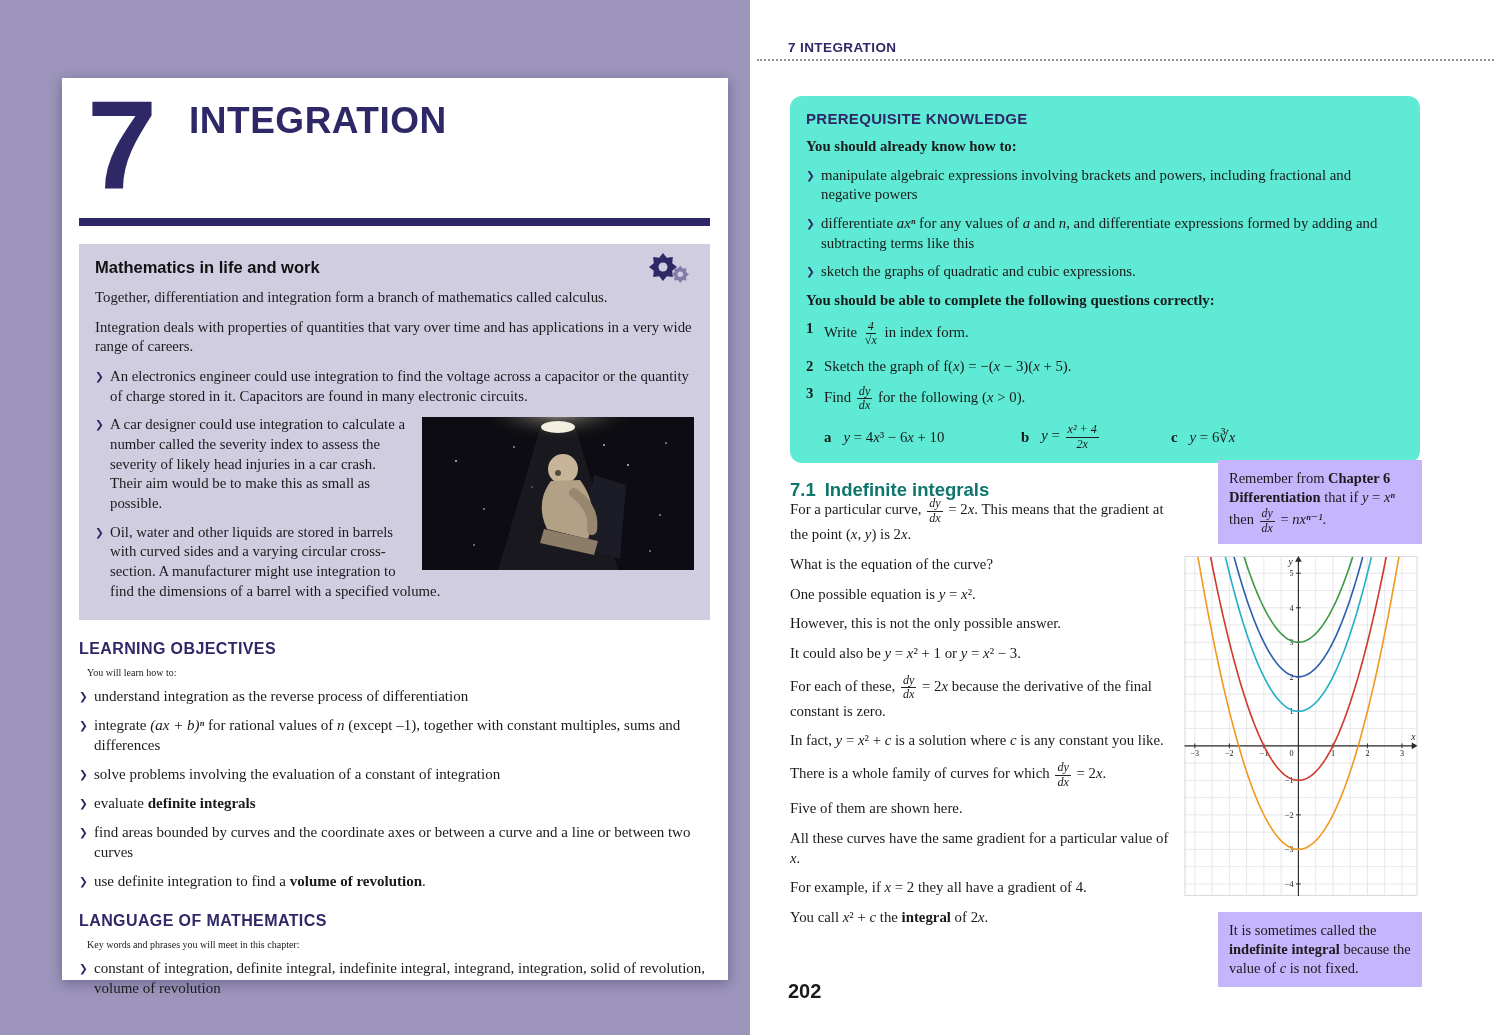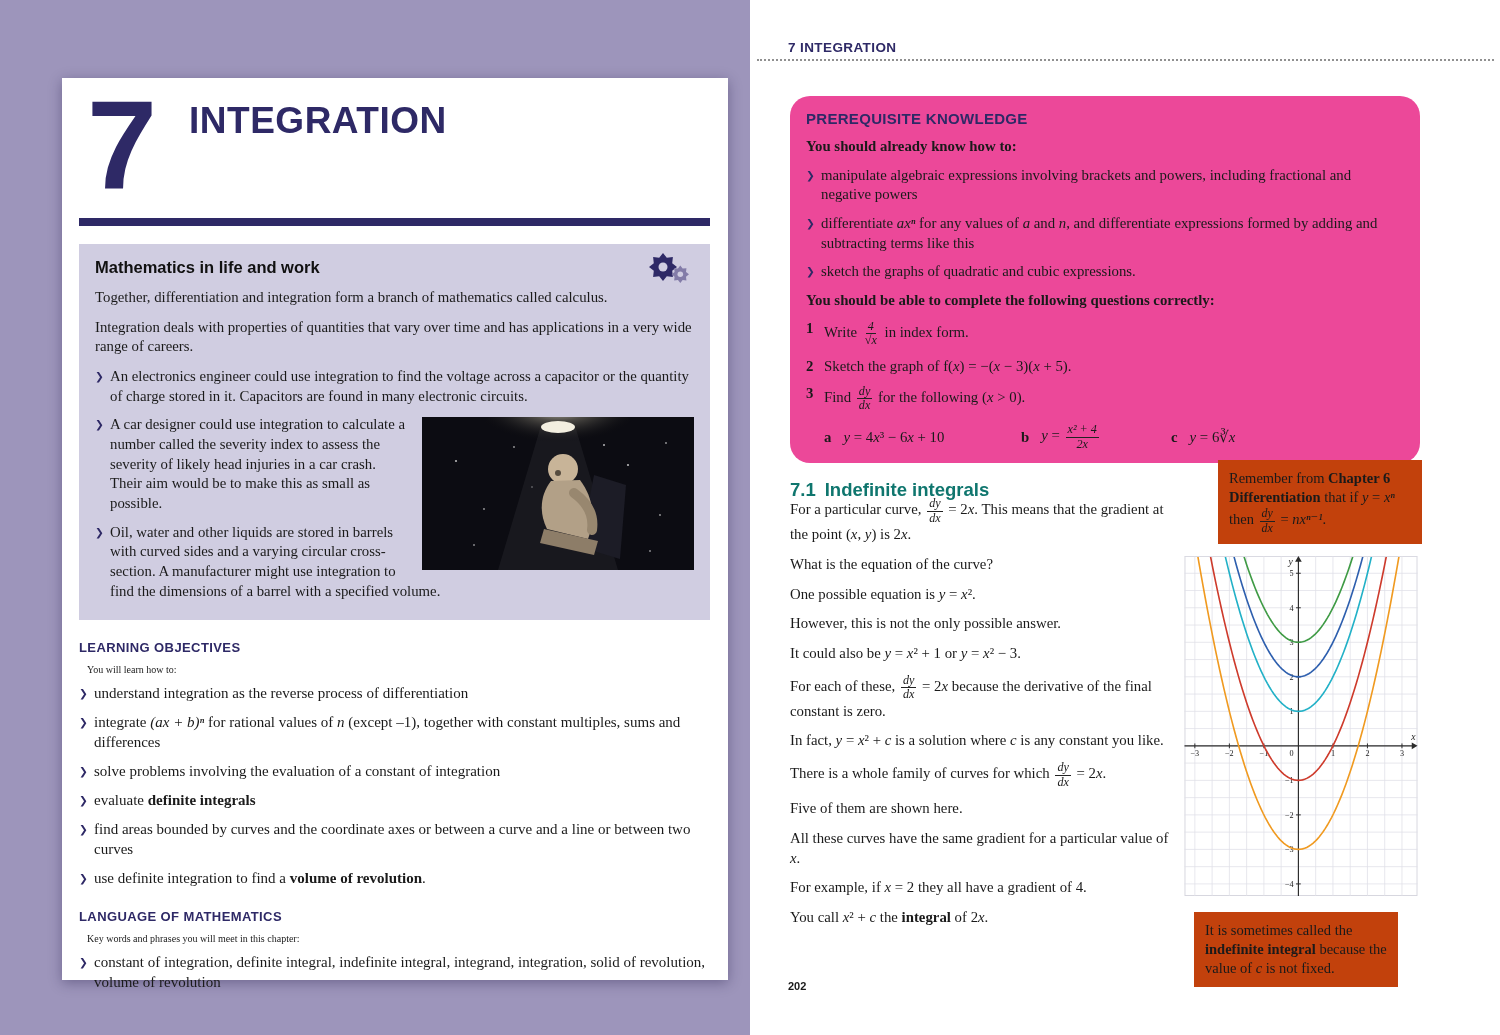--- a/index.html
+++ b/index.html
@@ -25,60 +25,60 @@
   .life-title{font-family:"Liberation Sans",sans-serif;font-weight:bold;font-size:16.5px;margin:2px 0 11px;color:#111}
   .gears{position:absolute;top:8px;right:10px}
   .life-box p.body{font-size:14.8px;line-height:1.33;margin:0 0 10px}
 
   .bullet{font-size:14.8px;line-height:1.33;margin:0 0 9px;padding-left:15px}
   .chev{display:inline-block;width:15px;margin-left:-15px;font-family:"DejaVu Sans",sans-serif;
         color:#2e2966;font-size:10.5px;vertical-align:1px}
   .dummy-fig{float:right;width:272px;height:153px;margin:2px 0 8px 12px}
   .dummy-fig svg{width:100%;height:100%;display:block}
 
-  .sec-head{font-family:"Liberation Sans",sans-serif;font-weight:bold;font-size:13px;color:#2e2966;
+  .sec-head{font-family:"Liberation Sans",sans-serif;font-weight:bold;font-size:16px;color:#2e2966;
             letter-spacing:.4px;margin:20px 0 9px}
   .intro-bold{font-weight:normal;font-size:10px;margin:0 8px 9px}
   .obj .bullet{font-size:15px}
 
   
   .rp-header{position:absolute;left:38px;top:40px;font-family:"Liberation Sans",sans-serif;font-weight:bold;
              font-size:13.5px;color:#2e2966;letter-spacing:.4px}
   .rp-rule{position:absolute;left:7px;top:59px;width:737px;border-top:2px dotted #909090;height:0}
 
-  .prereq{position:absolute;left:40px;top:96px;width:630px;box-sizing:border-box;background:#ec4899;
-          border-radius:20px;padding:14px 16px 10px;min-height:350px}
+  .prereq{position:absolute;left:40px;top:96px;width:630px;box-sizing:border-box;background:#5eead4;
+          border-radius:12px;padding:14px 16px 10px;min-height:350px}
   .prereq-head{font-family:"Liberation Sans",sans-serif;font-weight:bold;font-size:15px;color:#2e2966;
                margin:0 0 10px;letter-spacing:.3px}
   .prereq p{font-size:14.8px;line-height:1.33;margin:0 0 9px}
   .prereq .intro{font-weight:bold}
   .qrow{display:flex;margin:0 0 10px;font-size:14.8px;align-items:flex-start}
   .qnum{font-weight:bold;flex:0 0 18px}
   .qbody{flex:1}
   .abc-row{display:flex;margin:4px 0 2px 18px;font-size:14.8px;align-items:center}
   .abc-a{width:197px;display:flex;gap:12px;align-items:center}
   .abc-b{width:150px;display:flex;gap:12px;align-items:center}
   .abc-c{display:flex;gap:12px;align-items:center}
   .abc-label{font-weight:bold}
 
   .sec71-head{position:absolute;left:40px;top:464px;font-family:"Liberation Sans",sans-serif;
               font-weight:bold;font-size:18.5px;color:#0f766e}
   .sec71-head .num{margin-right:9px}
 
   .col-main{position:absolute;left:40px;top:497px;width:392px;font-size:14.8px}
   .col-main p{margin:0 0 10px;line-height:1.33}
 
-  .side-box{position:absolute;background:#c2410c;padding:9px 11px;font-size:14.5px;line-height:1.32;box-sizing:border-box}
+  .side-box{position:absolute;background:#c4b5fd;padding:9px 11px;font-size:14.5px;line-height:1.32;box-sizing:border-box}
   #remember-box{left:468px;top:460px;width:204px}
-  #note-box{left:444px;top:912px;width:204px}
+  #note-box{left:468px;top:912px;width:204px}
 
   .graph-fig{position:absolute;left:430px;top:556px;width:242px;height:340px;margin:0}
   .graph-fig svg{width:100%;height:100%;display:block}
 
-  .page-num{position:absolute;left:38px;top:980px;font-family:"Liberation Sans",sans-serif;font-weight:bold;font-size:11px}
+  .page-num{position:absolute;left:38px;top:980px;font-family:"Liberation Sans",sans-serif;font-weight:bold;font-size:20px}
 
   
   .frac{display:inline-flex;flex-direction:column;align-items:center;vertical-align:middle;
         font-size:.82em;line-height:1.12;margin:0 2px;font-style:italic}
   .frac .fnum{border-bottom:1px solid #222;padding:0 2px}
   .frac .fden{padding:0 2px}
 </style>
 </head>
 <body>
 

